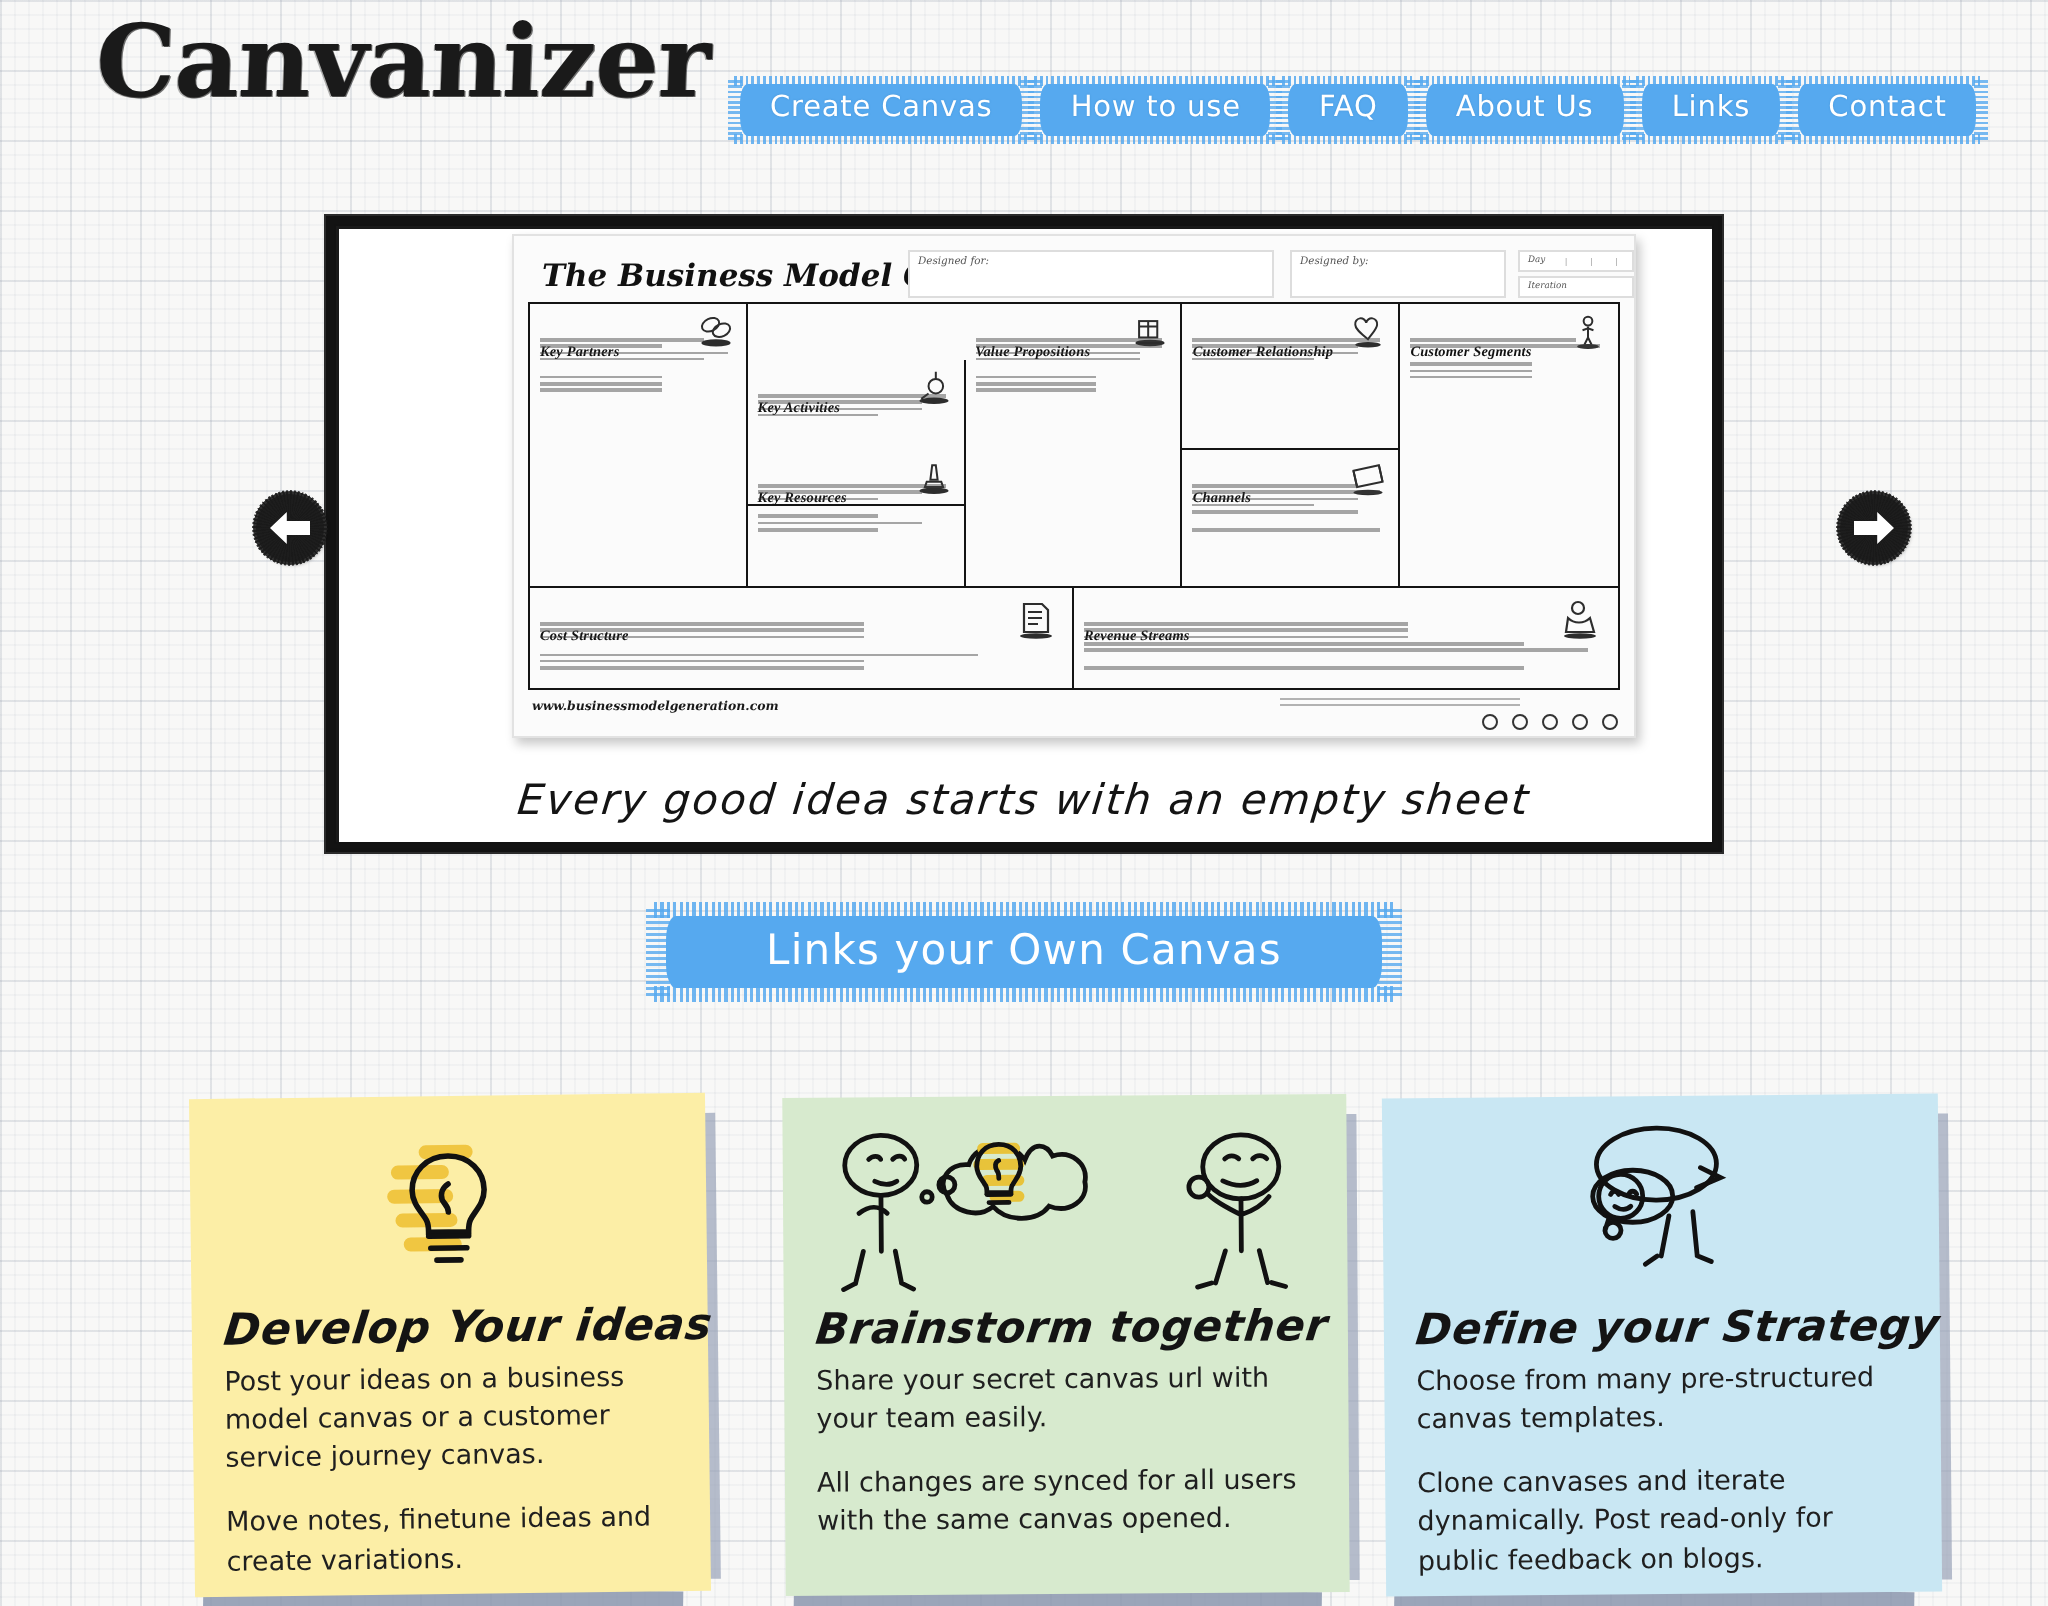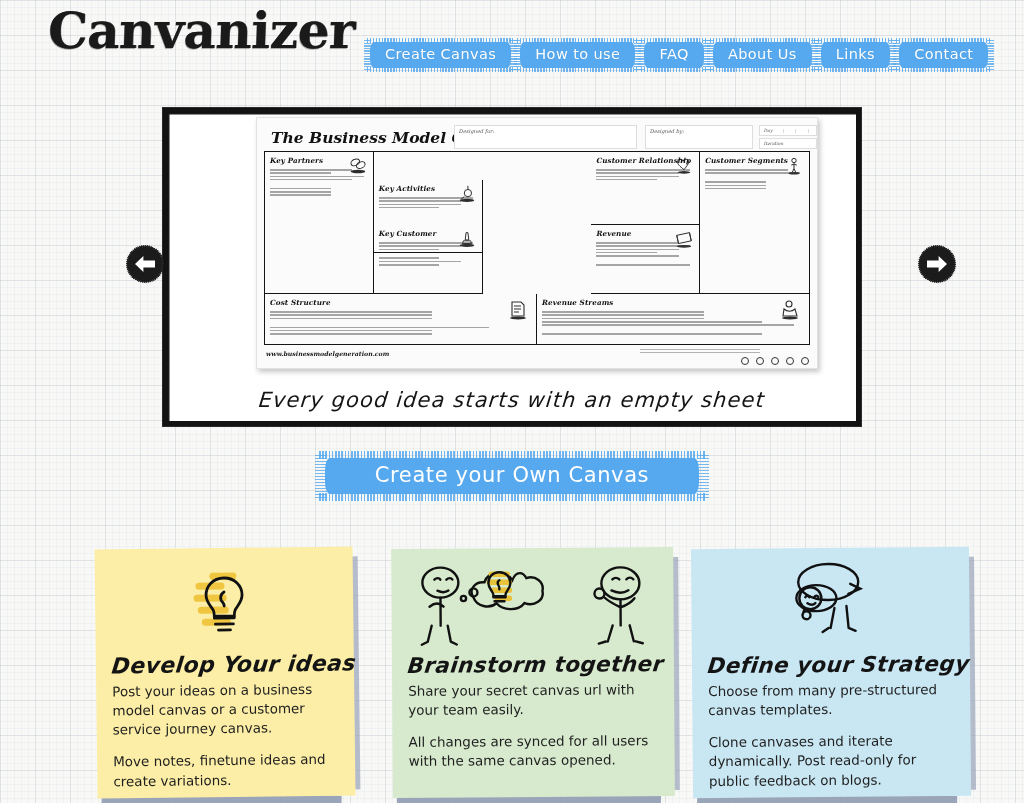--- a/index.html
+++ b/index.html
@@ -122,22 +122,22 @@
   #meta-day   { left:495px; top:1px; width:58px; height:11px; }
   #meta-iter  { left:495px; top:14px; width:58px; height:11px; }
   #meta-day .lbl, #meta-iter .lbl{ font-size:4.4px; top:2px; }
   .meta-ticks{ position:absolute; right:2px; top:2px; font-size:4px; color:#999; letter-spacing:5px;}
 
   #grid { position:absolute; left:7px; top:33px; right:7px; bottom:23px; border:1.5px solid #141414; }
   .cell { position:absolute; border-right:1.2px solid #141414; border-bottom:1.2px solid #141414; overflow:hidden; }
   .cell.no-r { border-right:none; }
   .cell.no-b { border-bottom:none; }
   .cell .h {
-    position:absolute; left:5px; top:4px; font-size:7.2px; font-style:italic;
-    font-weight:bold; color:#111; letter-spacing:0.1px;
+    position:absolute; left:5px; top:20px; font-size:7.2px; font-style:italic;
+    font-weight:bold; color:#111; letter-spacing:0.1px;font-family:Liberation Serif, serif;
   }
   .cell .lines { position:absolute; left:5px; top:17px; right:5px; }
   .cell .lines i {
     display:block; height:1.6px; margin-bottom:1.7px;
     background:rgba(60,60,60,0.45);
   }
   .cell .lines i.s { width:62%; }
   .cell .lines i.m { width:84%; }
   .cell .lines i.l { width:96%; }
   .cell .lines .gap { height:4px; background:none; }
@@ -346,20 +346,42 @@
             </svg>
         </span>
         <span class="lines">
             <i class="l"></i>
             <i class="m"></i>
             <i class="m"></i>
             <i class="s"></i>
           </span>
       </div>
 
+      <div class="cell" style="left:40%;top:0;width:20%;height:74%;">
+        <span class="h">Value Propositions</span>
+        <span class="ico">
+          <svg viewBox="0 0 24 22">
+              <g fill="none" stroke="#111" stroke-width="1.1">
+            <rect x="6" y="5" width="10" height="9"></rect>
+                <path d="M6 8h10M11 5v9"></path>
+            <ellipse cx="12" cy="17" rx="8" ry="1.8" fill="#111" stroke="none"></ellipse>
+          </g>
+            </svg>
+        </span>
+        <span class="lines">
+            <i class="l"></i>
+            <i class="l"></i>
+            <i class="m"></i>
+            <i class="m"></i>
+            <i class="gap"></i>
+            <i class="s"></i>
+            <i class="s"></i>
+            <i class="s"></i>
+          </span>
+      </div>
 
       <div class="cell" style="left:60%;top:0;width:20%;height:38%;">
         <span class="h">Customer Relationship</span>
         <span class="ico">
           <svg viewBox="0 0 24 22">
               <g fill="none" stroke="#111" stroke-width="1.1">
             <path d="M12 15C7 11 5 9 5 7a3 3 0 016-1 3 3 0 016 1c0 2-2 4-5 8z"></path>
             <ellipse cx="12" cy="18" rx="7" ry="1.5" fill="#111" stroke="none"></ellipse>
           </g>
             </svg>
@@ -387,21 +409,21 @@
             <i class="m"></i>
             <i class="l"></i>
             <i class="gap"></i>
             <i class="s"></i>
             <i class="s"></i>
             <i class="s"></i>
           </span>
       </div>
 
       <div class="cell" style="left:20%;top:38%;width:20%;height:36%;">
-        <span class="h">Key Customer</span>
+        <span class="h">Key Resources</span>
         <span class="ico">
           <svg viewBox="0 0 24 22">
               <g fill="none" stroke="#111" stroke-width="1.1">
             <path d="M11 4l2 0 1 8h-4z"></path>
                 <path d="M8 13h8l1 3H7z"></path>
             <ellipse cx="12" cy="18" rx="8" ry="1.8" fill="#111" stroke="none"></ellipse>
           </g>
             </svg>
         </span>
         <span class="lines">
@@ -409,21 +431,21 @@
             <i class="m"></i>
             <i class="s"></i>
             <i class="gap"></i>
             <i class="s"></i>
             <i class="m"></i>
             <i class="s"></i>
           </span>
       </div>
 
       <div class="cell no-r" style="left:60%;top:38%;width:20%;height:36%; border-right:1.2px solid #141414;">
-        <span class="h">Revenue</span>
+        <span class="h">Channels</span>
         <span class="ico">
           <svg viewBox="0 0 24 22">
               <g fill="none" stroke="#111" stroke-width="1.1">
             <path d="M4 7l14-3 2 9-14 3z"></path>
                 <path d="M4 7l2 9M18 4l2 9"></path>
             <ellipse cx="12" cy="19" rx="8" ry="1.5" fill="#111" stroke="none"></ellipse>
           </g>
             </svg>
         </span>
         <span class="lines">
@@ -500,21 +522,21 @@
 
   <div id="slogan">Every good idea starts with an empty sheet</div>
 </div>
 
 <div id="cta-wrap">
   <div id="cta">
     <span class="brush2">
         <span class="b2l"></span>
         <span class="b2r"></span>
       </span>
-    <span>Create your Own Canvas</span>
+    <span>Links your Own Canvas</span>
   </div>
 </div>
 
 <div class="note" id="note-1">
   <span class="paper"></span>
   <span class="shadow-b"></span>
   <span class="shadow-r"></span>
   <div class="art">
     <svg width="110" height="92" viewBox="0 0 110 92">
       <g stroke="#f0c33c" stroke-width="7" stroke-linecap="round" opacity="0.95">

